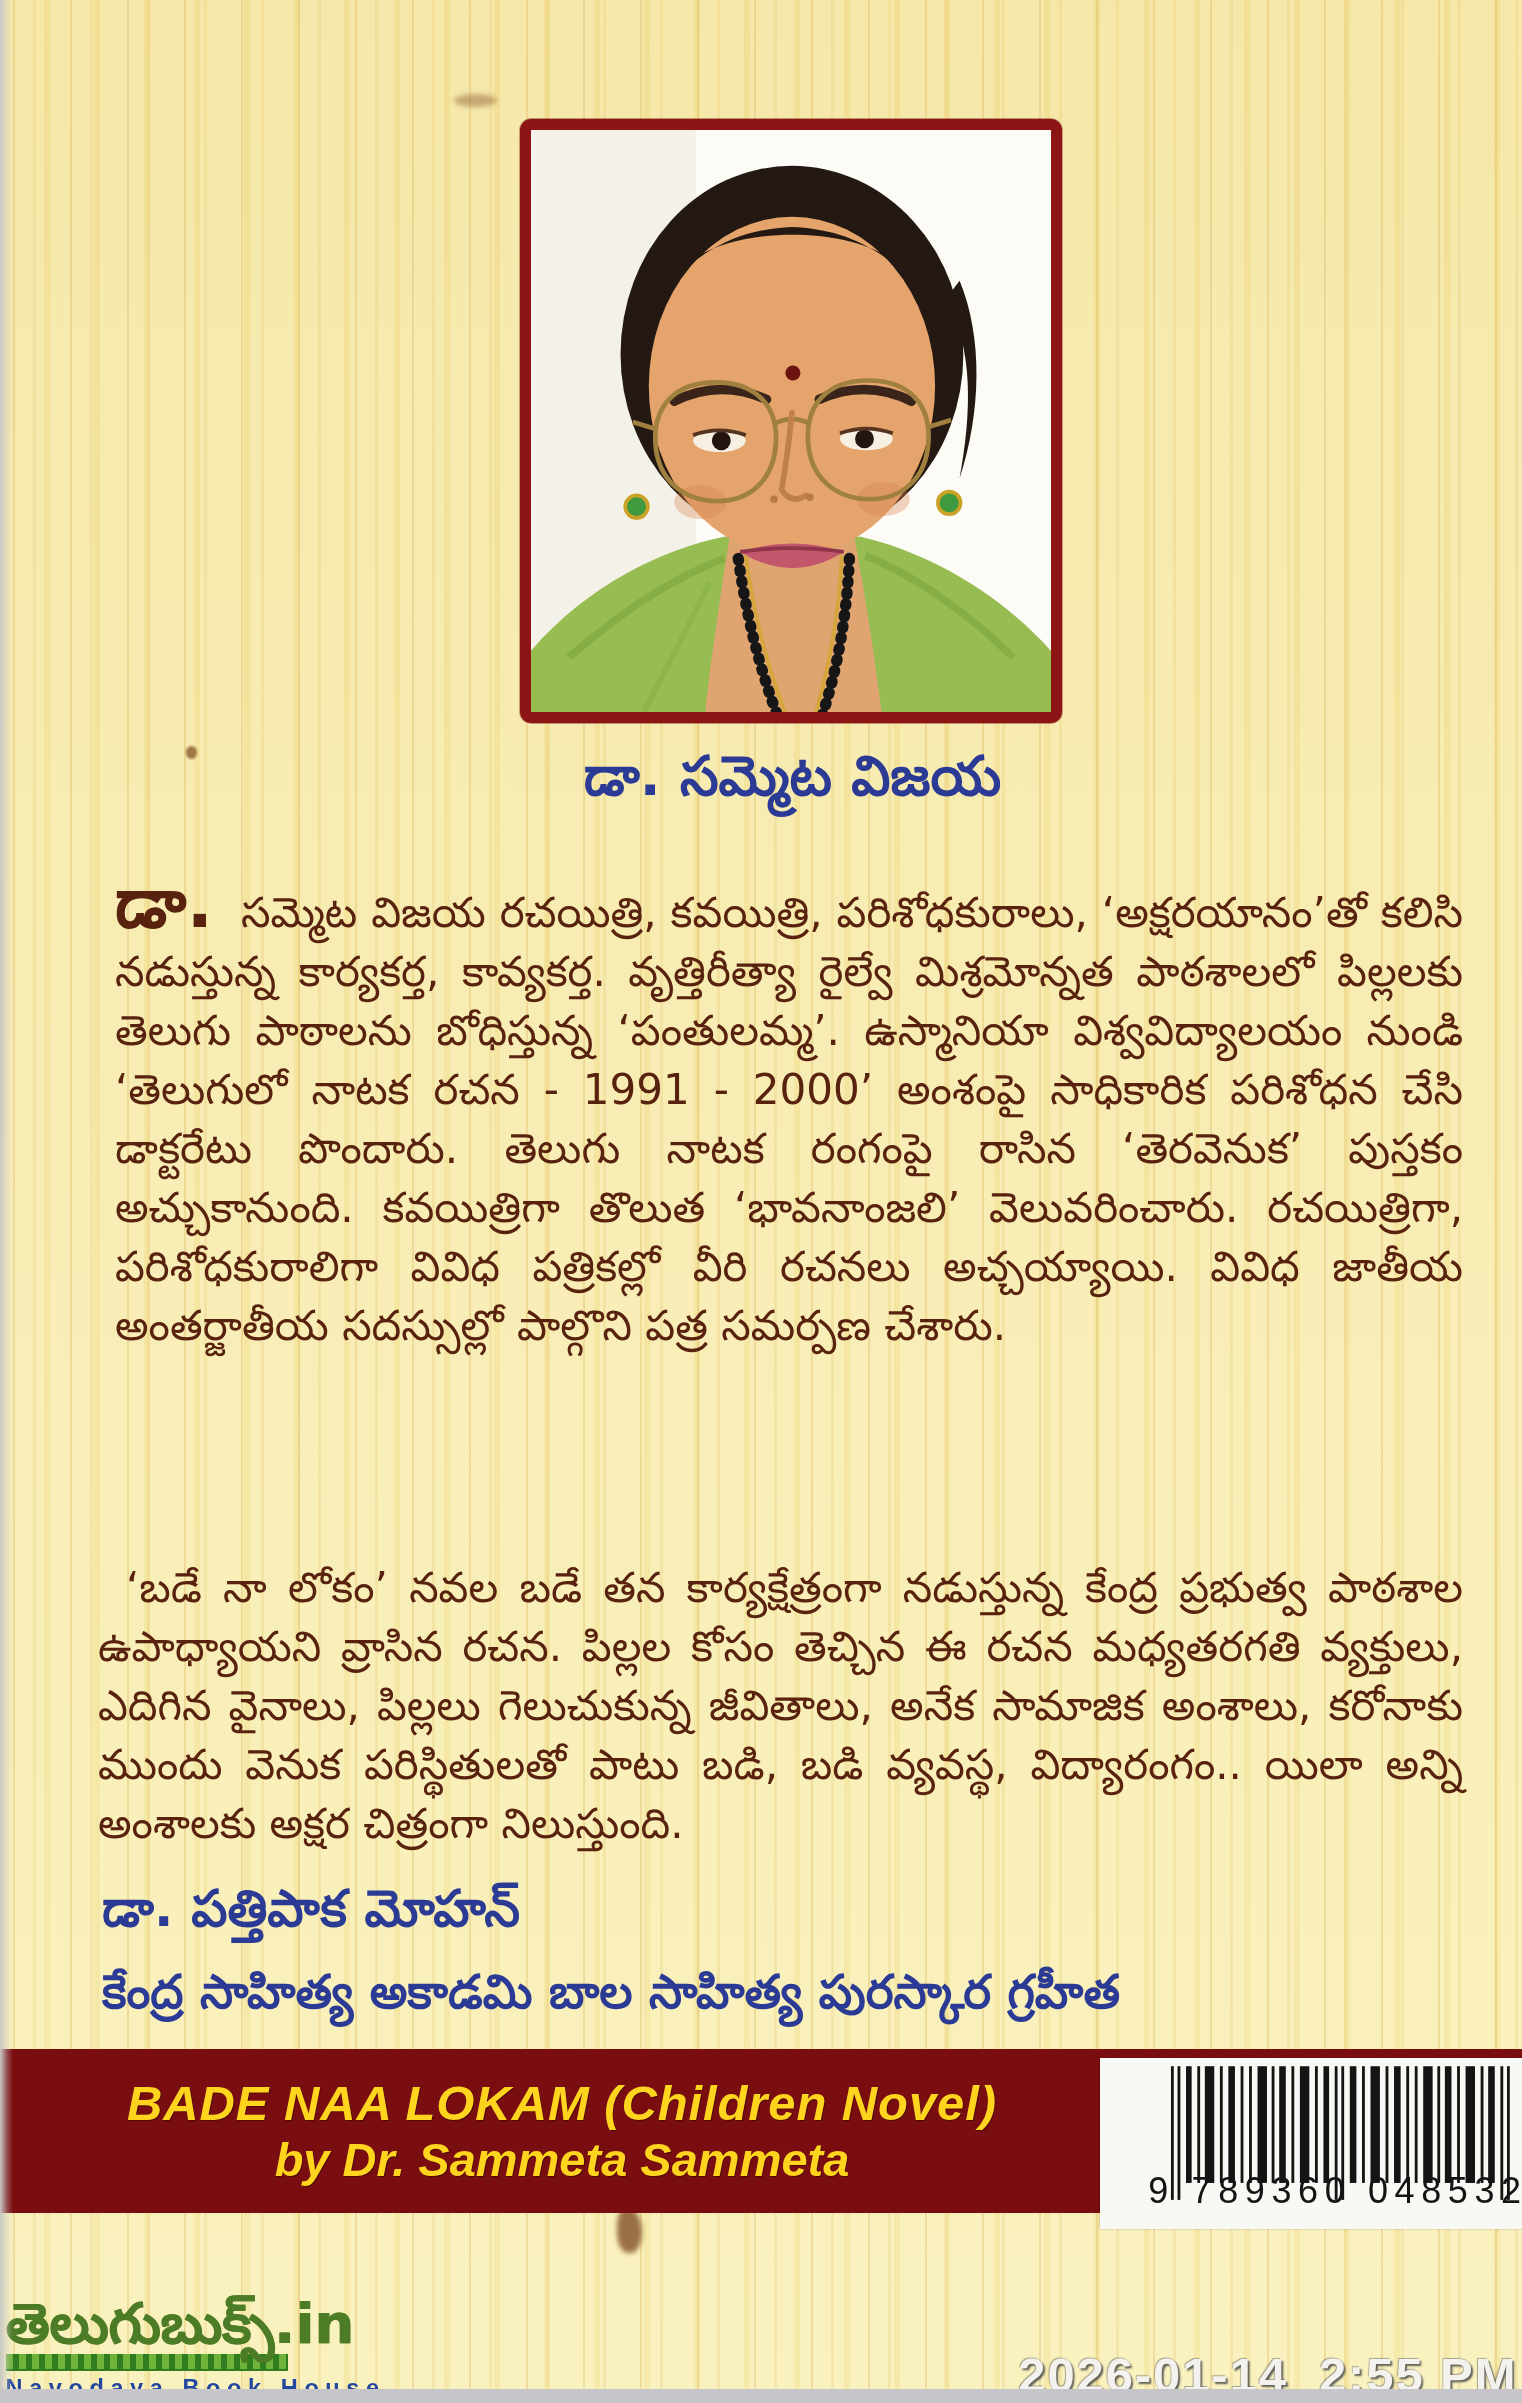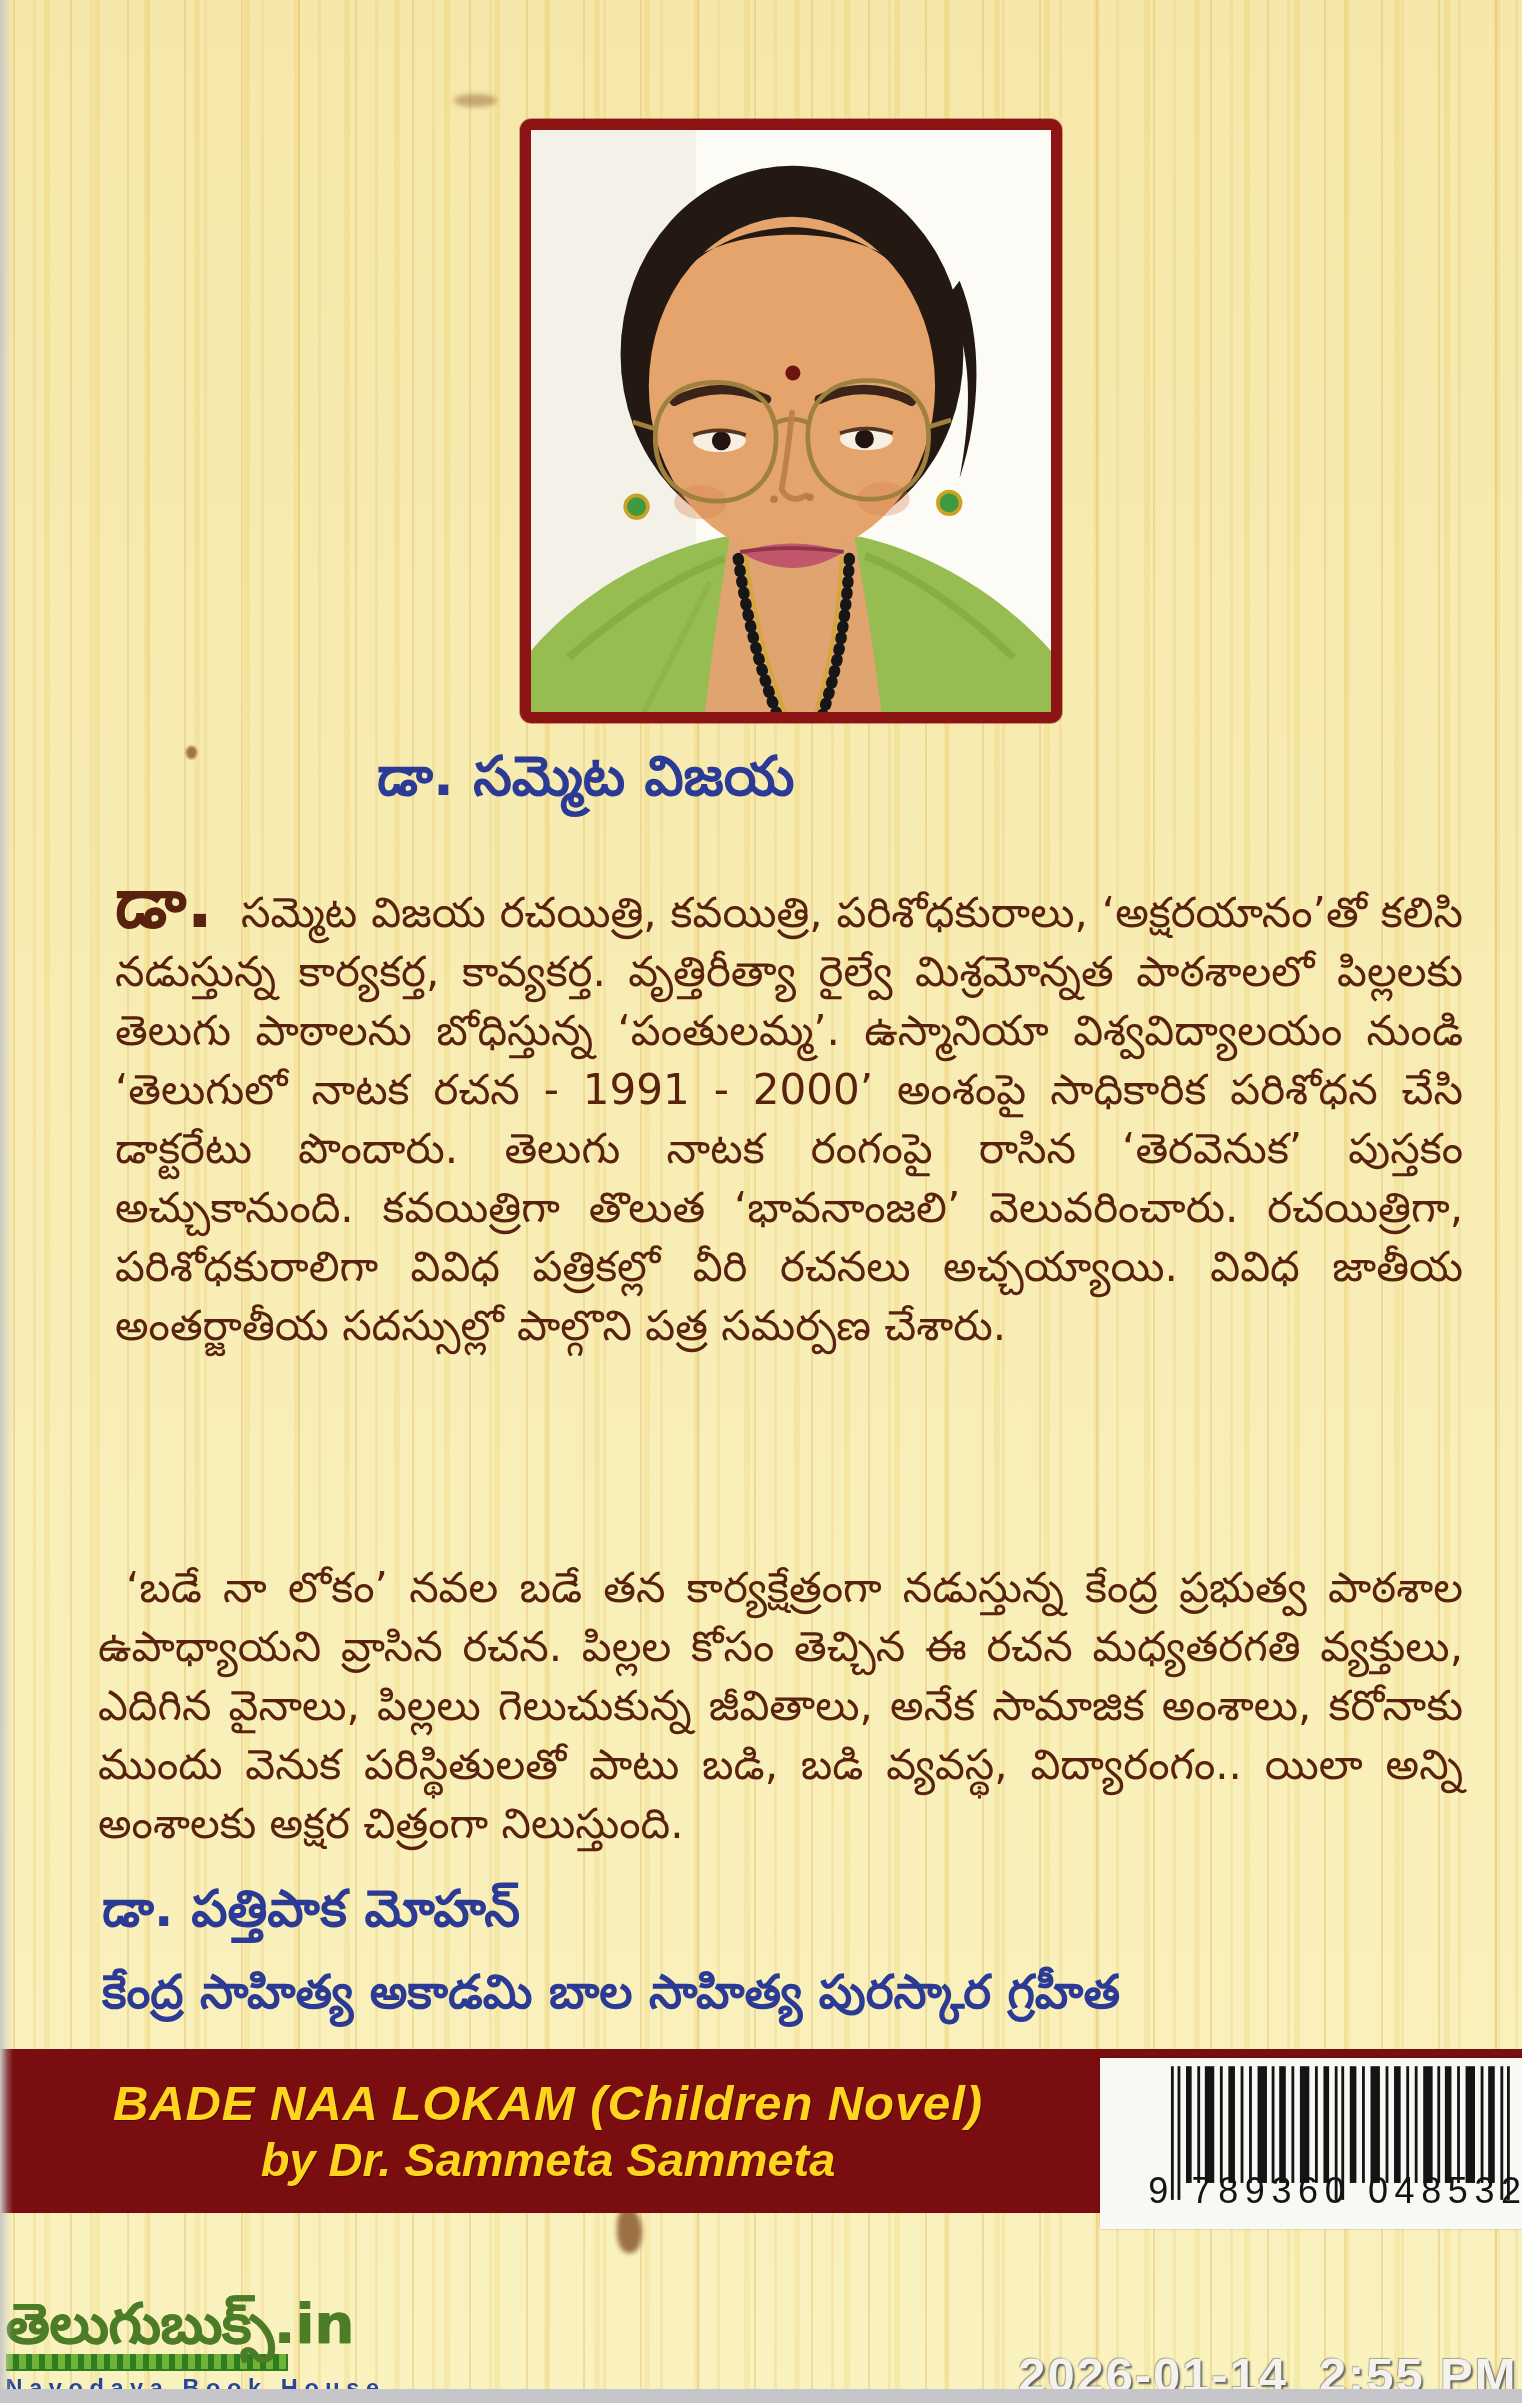--- a/index.html
+++ b/index.html
@@ -25,21 +25,21 @@
   
   .photo-frame{
     position:absolute;left:520px;top:119px;width:520px;height:582px;
     border:11.3px solid #8c1414;border-radius:11.3px;background:#fcfbf6;overflow:hidden;
     box-shadow:0 0 0 0.9px rgba(120,20,20,.4);
   }
   .photo-frame svg{display:block;}
 
   
   .caption{
-    position:absolute;left:377px;top:744px;width:831px;
+    position:absolute;left:377px;top:744px;width:831px;text-align:center;
     color:#2b3a94;font-weight:bold;font-size:55px;
     font-family:"DejaVu Sans","Liberation Sans",sans-serif;
   }
 
   
   .bio,.synopsis{
     position:absolute;color:#58220e;text-align:justify;
     font-family:"DejaVu Sans","Liberation Serif",serif;
     font-size:42px;line-height:59px;
   }
@@ -53,21 +53,21 @@
   }
   .attribution .attr-name{font-size:51px;margin-bottom:13px;}
   .attribution .attr-title{font-size:47px;}
 
   
   .band{position:absolute;left:0;top:2049px;width:1523px;height:164px;background:#7a0d10;}
   .band-text{
     position:absolute;left:0;top:0;width:1096px;height:100%;
     display:flex;flex-direction:column;justify-content:center;align-items:center;gap:1px;
     color:#ffd41e;font-weight:bold;font-style:italic;
-    font-family:"Liberation Sans",sans-serif;text-shadow:0.9px 0.9px 0 rgba(0,0,0,.35);
+    font-family:"Liberation Sans",sans-serif;text-shadow:0.9px 0.9px 0 rgba(0,0,0,.35);padding-left:14px;
   }
   .band-line1{font-size:49px;letter-spacing:0.9px;}
   .band-line2{font-size:47px;}
 
   
   .barcode-label{
     position:absolute;left:1100px;top:2058px;width:388px;height:171px;background:#f8f8f5;
     display:flex;flex-direction:column;align-items:center;box-shadow:0 0 1.9px rgba(0,0,0,.25);padding-left:44px;
   }
   .barcode-bars{margin-top:7.5px;}

